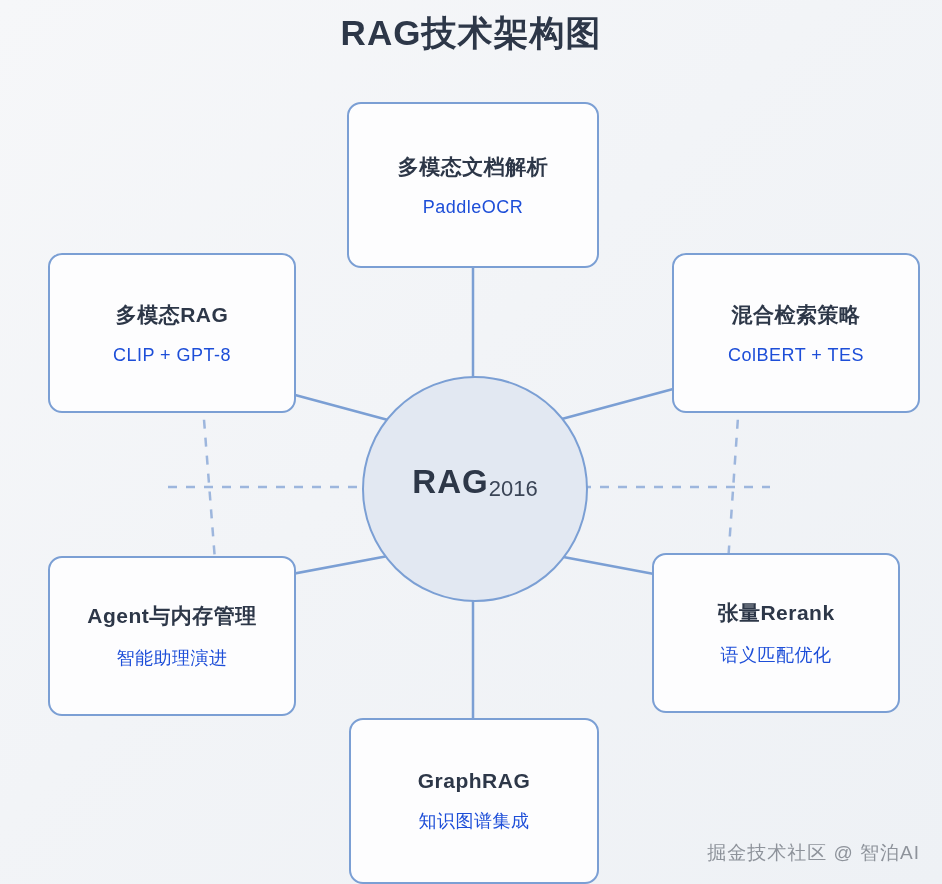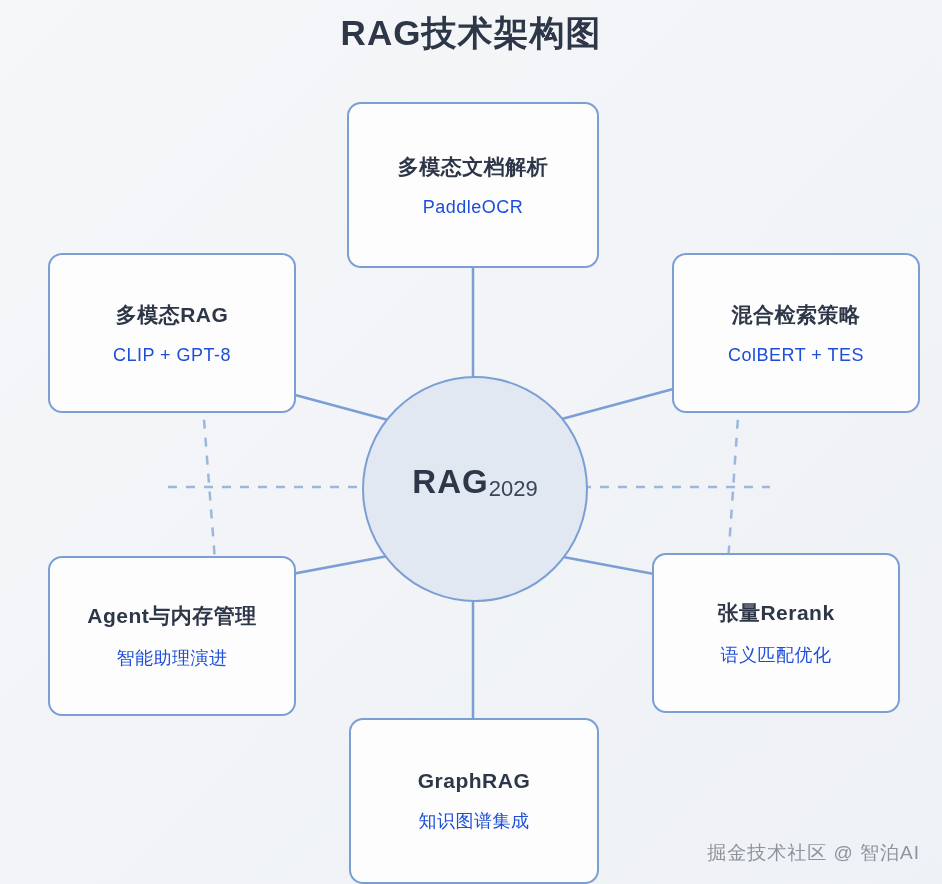--- a/index.html
+++ b/index.html
@@ -145,18 +145,18 @@
     <div class="n-sub">语义匹配优化</div>
   </div>
 
   <div class="node" style="left:349px; top:718px; width:250px; height:166px;">
     <div class="n-title">GraphRAG</div>
     <div class="n-sub">知识图谱集成</div>
   </div>
 
   <div id="hub">
     <div class="h-title">RAG</div>
-    <div class="h-sub">2029</div>
+    <div class="h-sub">2016</div>
   </div>
 
   <div id="watermark">掘金技术社区 @ 智泊AI</div>
 
 </div>
 
 </body></html>

